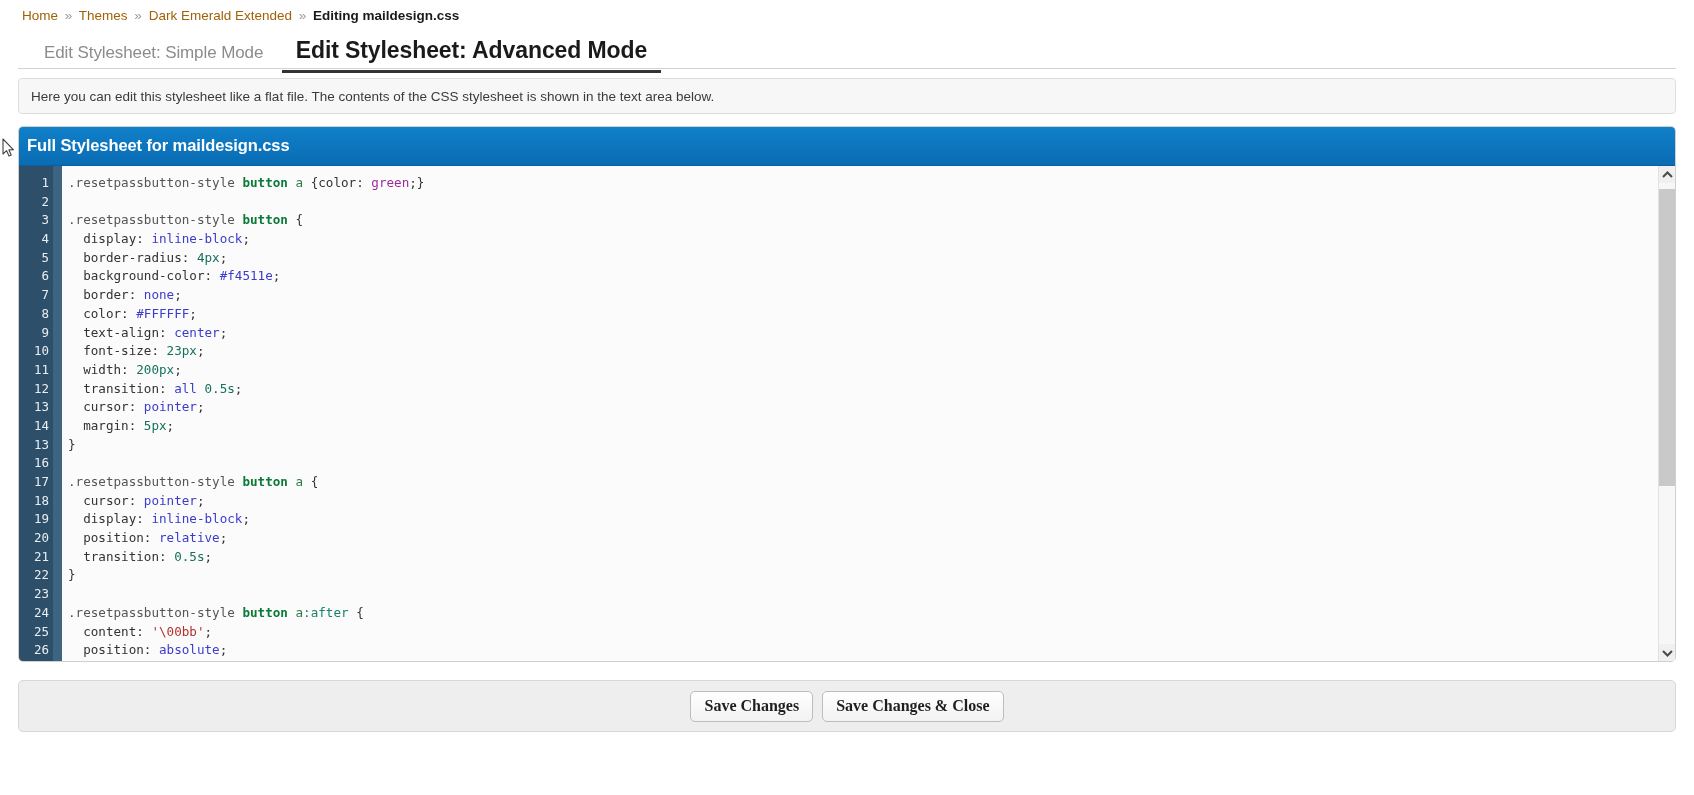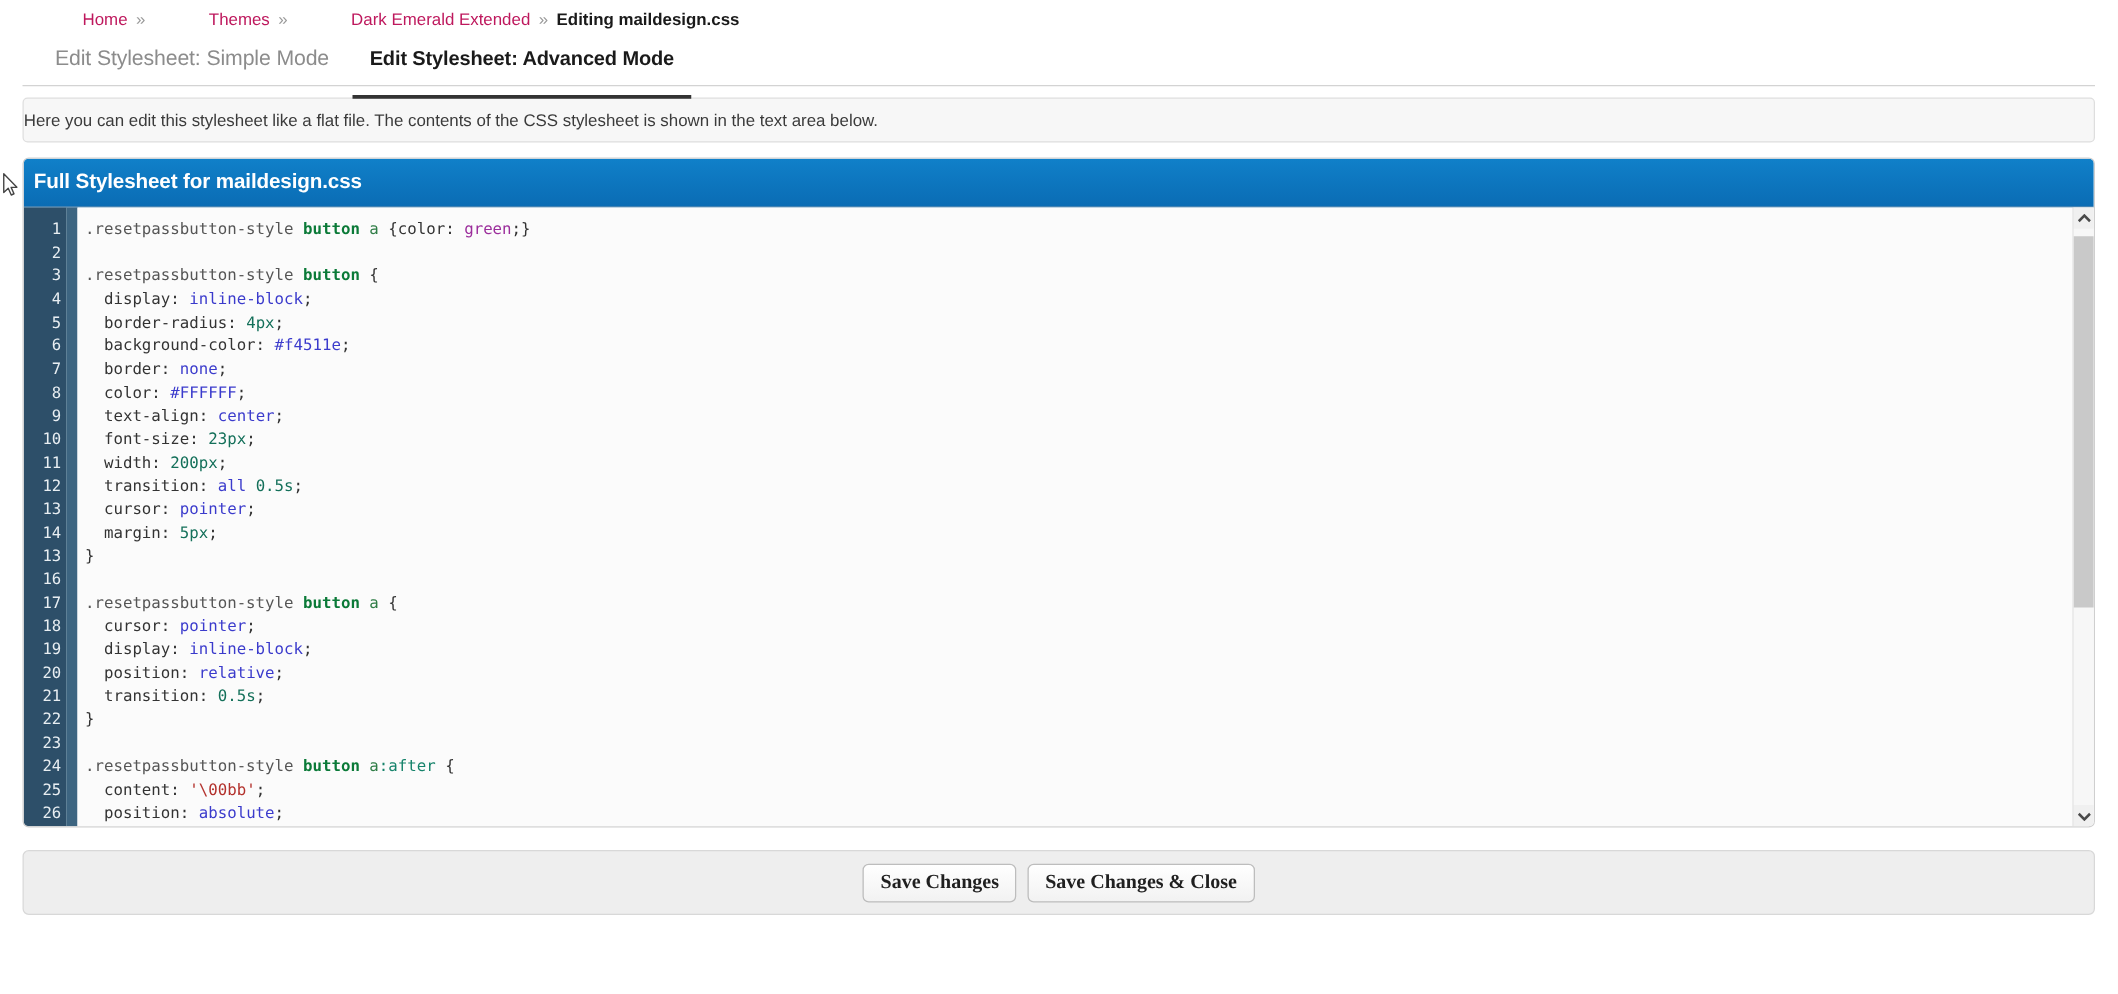--- a/index.html
+++ b/index.html
@@ -12,21 +12,21 @@
   }
 
   
   .breadcrumb {
     padding: 7px 0 0 22px;
     font-size: 13.5px;
     color: #555;
     line-height: 18px;
     white-space: nowrap;
   }
-  .breadcrumb .crumb { color: #be185d; margin-left: 44px; }
+  .breadcrumb .crumb { color: #a16207; }
   .breadcrumb .sep { color: #9a9a9a; padding: 0 3px; }
   .breadcrumb .current { color: #1a1a1a; font-weight: bold; }
 
   
   .tabs {
     margin: 12px 0 0 0;
     padding: 0 0 0 30px;
     position: relative;
     height: 32px;
     white-space: nowrap;
@@ -44,33 +44,34 @@
     color: #8c8c8c;
     padding: 0 14px 9px 14px;
     position: relative;
     z-index: 2;
     cursor: pointer;
     letter-spacing: -0.1px;
   }
   .tab.active {
     color: #1a1a1a;
     font-weight: bold;
-    font-size: 16px;
+    font-size: 23px;
     border-bottom: 3px solid #333333;
-    padding-bottom: 19px;
+    padding-bottom: 6px;
   }
 
   
   .info-panel {
     margin: 9px 18px 0 18px;
     background: #f7f7f7;
     border: 1px solid #dedede;
     border-radius: 4px;
     height: 36px;
     line-height: 35px;
+    padding-left: 12px;
     font-size: 13.5px;
     color: #3b3b3b;
     overflow: hidden;
   }
 
   
   .editor-card {
     margin: 12px 18px 0 18px;
     border: 1px solid #cfcfcf;
     border-radius: 5px;

